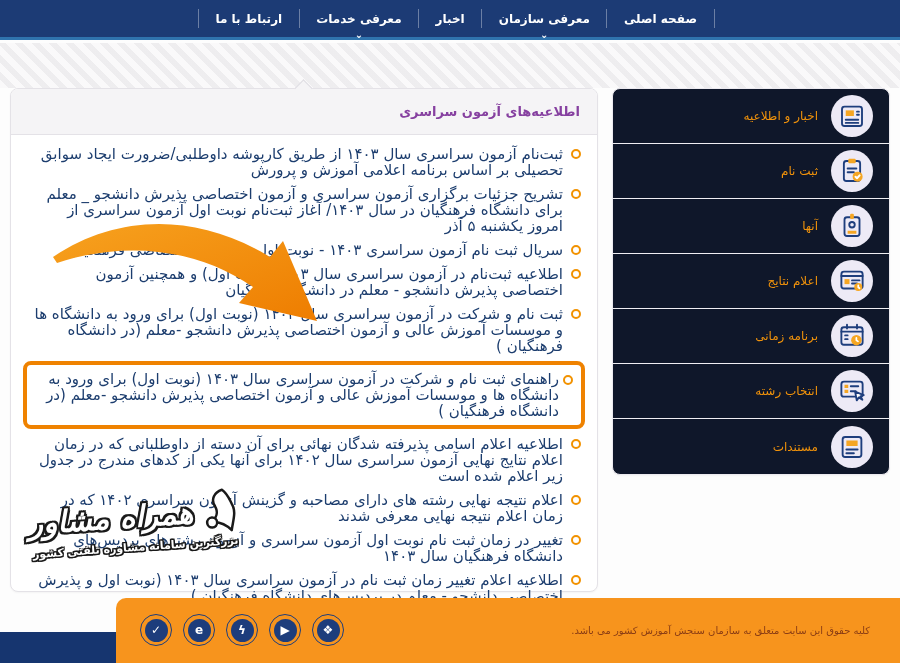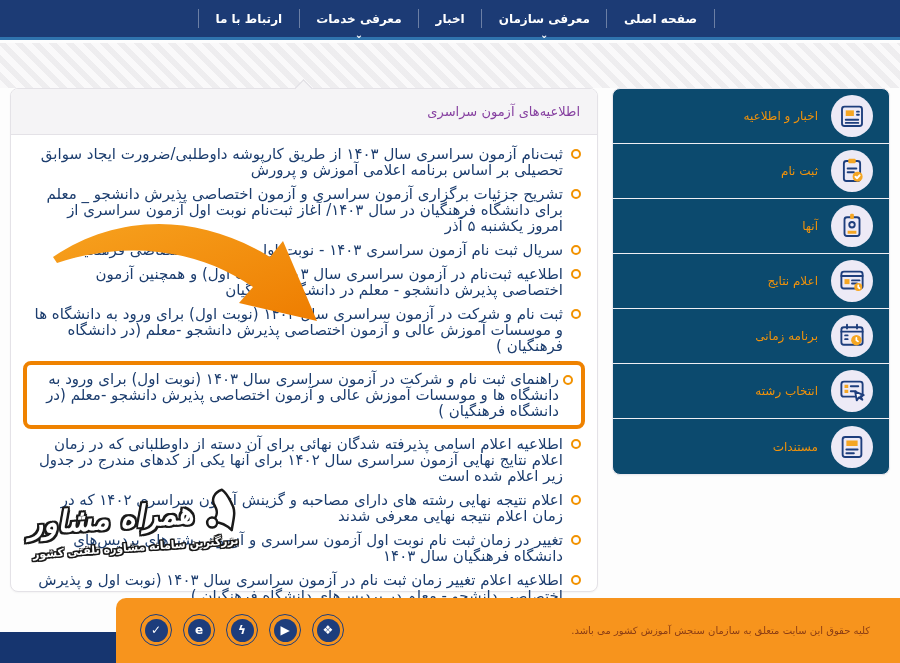--- a/index.html
+++ b/index.html
@@ -55,21 +55,21 @@
   .card-notch {
     position:absolute; top:-7px; left:286px; width:13px; height:13px;
     background:#f5f4f6; border-left:1px solid #dedce2; border-top:1px solid #dedce2;
     transform:rotate(45deg);
   }
   .card-header {
     height:46px; background:#f5f4f6; border-bottom:1px solid #e4e2e7;
     border-radius:7px 7px 0 0; display:flex; align-items:center;
     padding:0 17px; direction:rtl;
   }
-  .card-title { color:#8640a0; font-size:13px; font-weight:normal; }
+  .card-title { color:#8640a0; font-size:13px; font-weight:bold; }
 
   .ann-list { list-style:none; direction:rtl; padding:10px 12px 4px 12px; }
   .ann-list li {
     position:relative; margin-bottom:6px; padding:1px 22px 1px 8px;
     color:#1c3d6e; font-size:15px; line-height:16px; text-align:right;
     cursor:pointer;
   }
   .ann-list li::before {
     content:""; position:absolute; right:4px; top:4px;
     width:6px; height:6px; border:2.5px solid #f29200; border-radius:50%;
@@ -83,21 +83,21 @@
   .next-btn {
     display:block; width:max-content; margin:12px 30px 0 0;
     background:#3b4046; color:#fff; font-size:11px;
     padding:4px 13px; border:none; border-radius:3px; cursor:pointer;
     font-family:inherit;
   }
 
   
   .sidebar {
     position:absolute; top:88px; left:612px; width:278px;
-    background:#0c4a6e; border:1px solid #eceaf0; border-radius:8px;
+    background:#0f172a; border:1px solid #eceaf0; border-radius:8px;
     box-shadow:0 1px 2px rgba(0,0,0,.04);
   }
   .side-row {
     height:55px; display:flex; direction:rtl; align-items:center;
     gap:13px; padding:0 16px; border-bottom:1px solid #efeef3; cursor:pointer;
   }
   .side-row:last-child { border-bottom:none; }
   .icon-blob {
     width:42px; height:42px; border-radius:50%; background:#edeaf6;
     display:flex; align-items:center; justify-content:center; flex:none;

